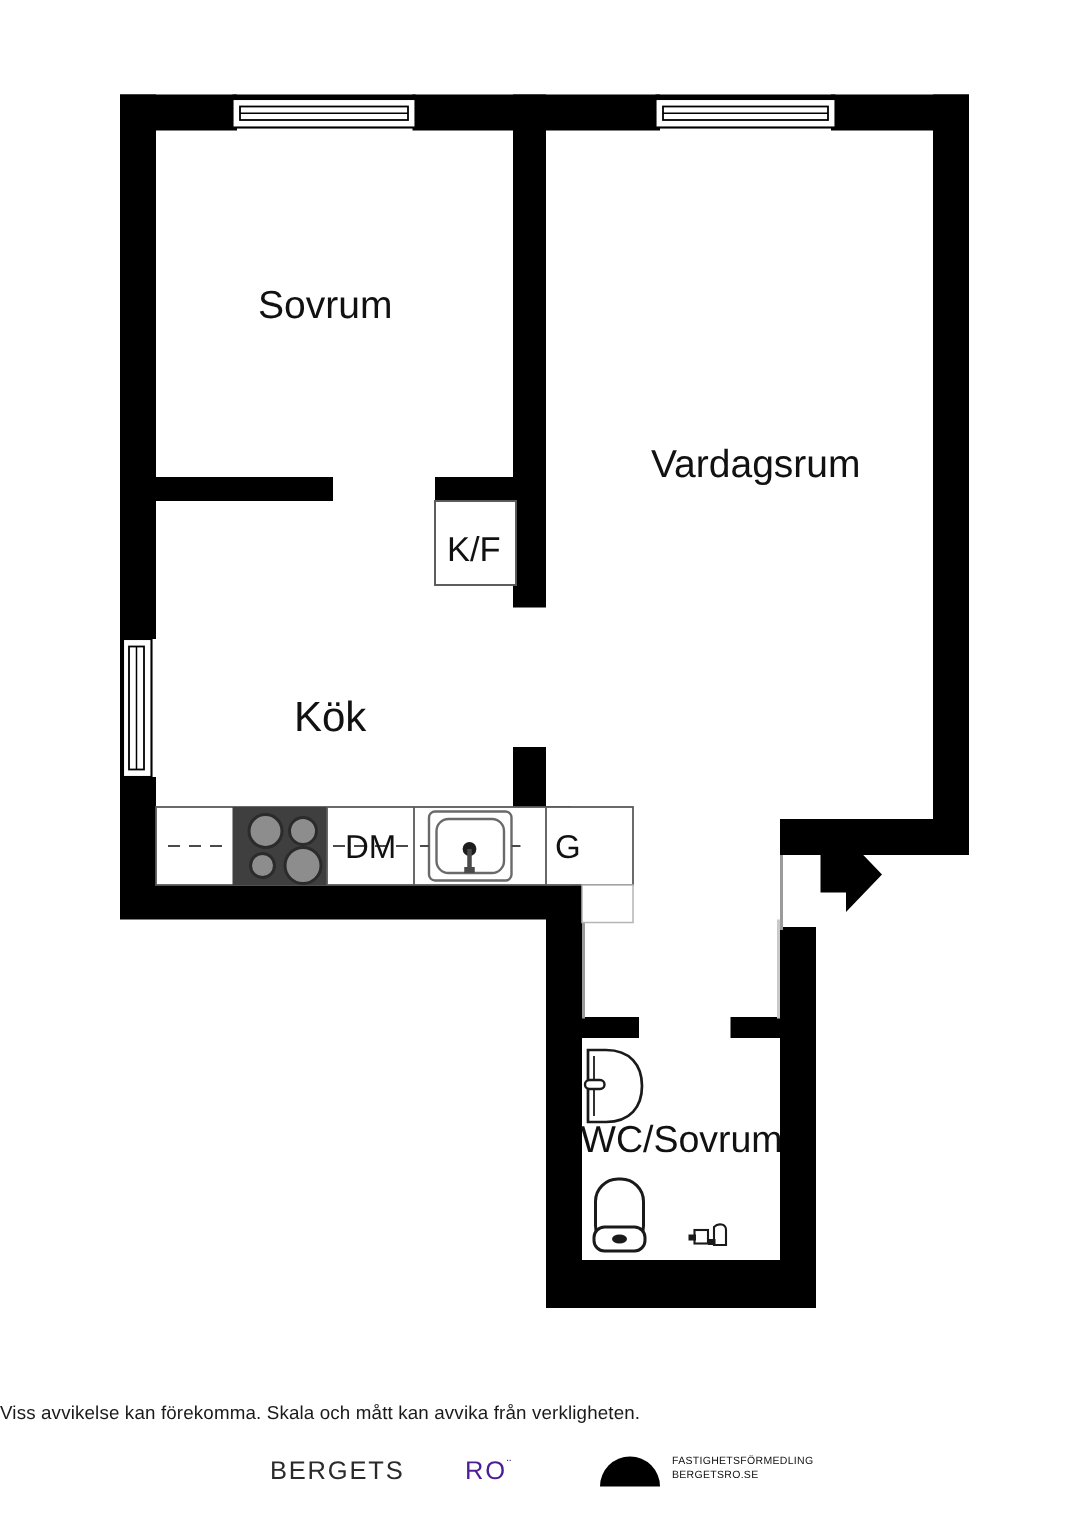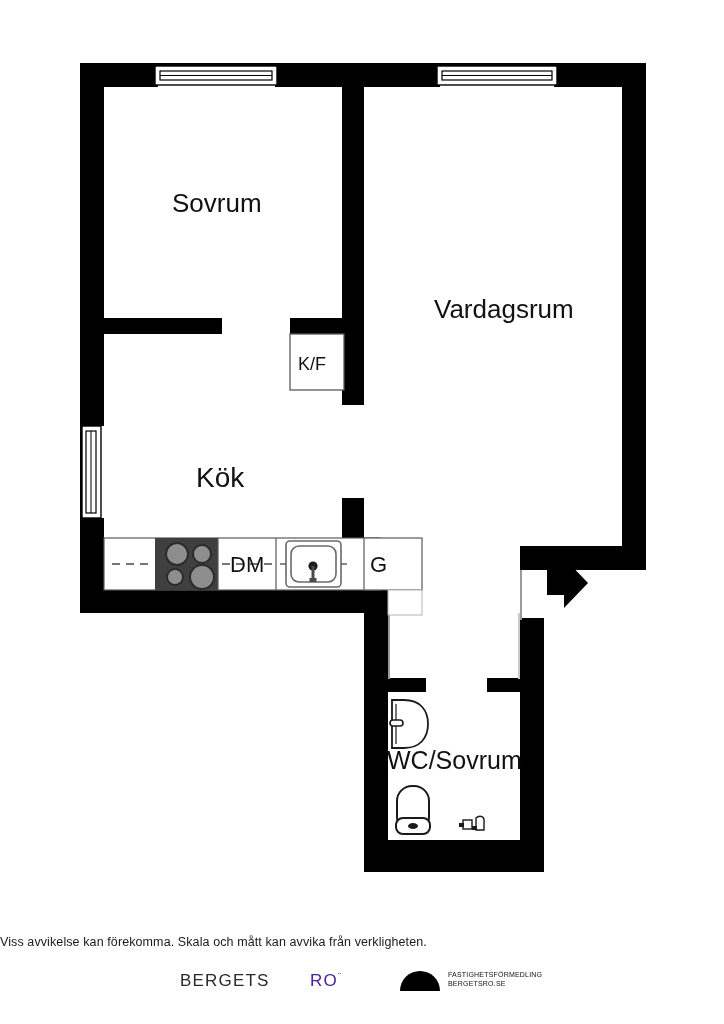--- a/index.html
+++ b/index.html
@@ -15,21 +15,21 @@
     position:absolute;
     font-family:"Liberation Sans","DejaVu Sans",sans-serif;
     color:#111111;
     white-space:nowrap;
     line-height:1;
     -webkit-font-smoothing:antialiased;
   }
   #label-sovrum{left:172px;top:190px;font-size:26px;}
   #label-vardagsrum{left:418px;top:296px;font-size:26px;margin-left:16px;}
   #label-kok{left:196px;top:428px;font-size:28px;margin-top:36px;}
-  #label-kf{left:298px;top:355px;font-size:18px;}
+  #label-kf{left:298px;top:355px;font-size:23px;}
   #label-wcdusch{left:387px;top:748px;font-size:25px;}
   #label-dm{left:230px;top:554px;font-size:22px;}
   #label-g{left:370px;top:554px;font-size:22px;}
 
   #footer{
     position:absolute;left:0;top:925px;width:724px;height:99px;
   }
   #disclaimer{
     position:absolute;left:0;top:10px;width:724px;
     font-size:12.5px;color:#1a1a1a;letter-spacing:.1px;

